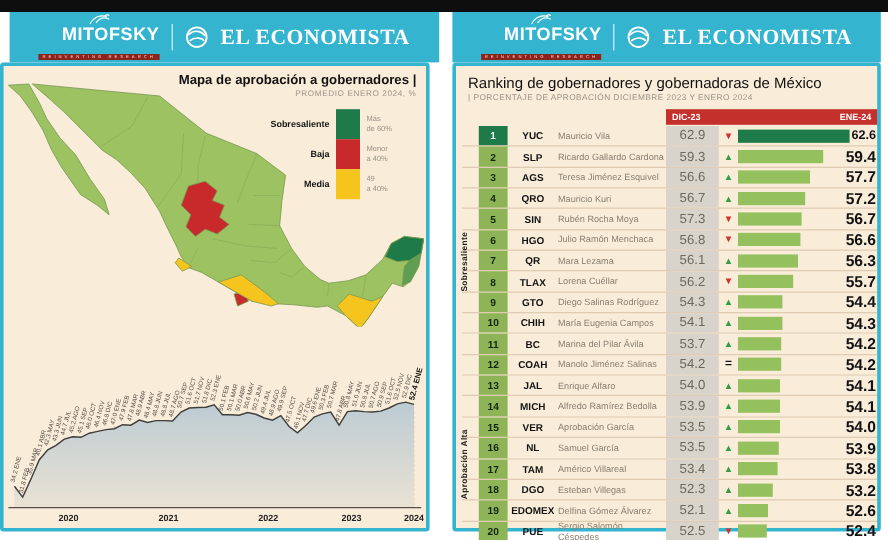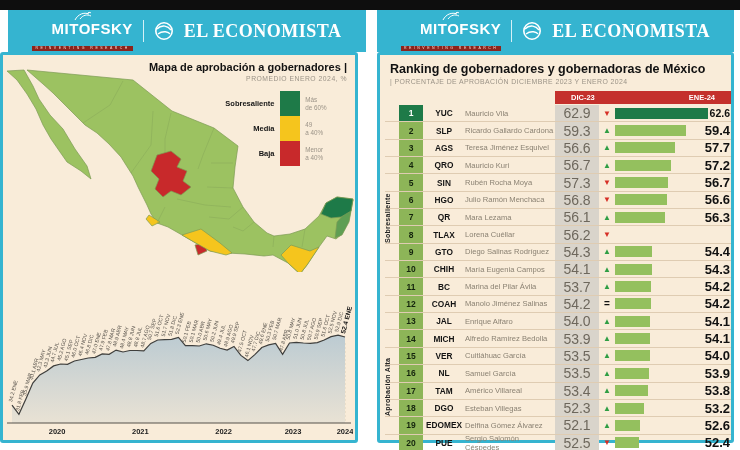--- a/index.html
+++ b/index.html
@@ -30,36 +30,36 @@
   #legend{position:absolute;right:10px;top:36px;width:132px;}
   .lg-row{display:flex;align-items:center;height:25px;}
   .lg-label{width:62px;text-align:right;font-size:7.5px;font-weight:700;color:#151515;padding-right:5px;}
   .lg-swatch{width:21px;height:25px;}
   .lg-range{width:40px;font-size:6.3px;color:#9b9387;padding-left:5px;line-height:1.25;}
   .nat-title{position:absolute;left:10px;top:212px;}
   .nat-title .t{font-size:12px;font-weight:700;color:#121212;line-height:1.15;}
   .nat-title .s{font-size:6.8px;color:#9b9387;margin-top:3px;letter-spacing:.4px;}
   #trend-svg{position:absolute;left:2px;top:246px;}
   
-  .rk-title{position:absolute;left:10px;top:7px;font-size:12.5px;font-weight:700;color:#111;}
+  .rk-title{position:absolute;left:10px;top:7px;font-size:12.5px;font-weight:400;color:#111;}
   .rk-sub{position:absolute;left:10px;top:23px;font-size:6.9px;color:#9b9387;letter-spacing:.4px;}
   #table{position:absolute;left:5px;top:36px;width:346px;}
   .hdr{position:relative;height:14px;}
   .hdr .redbar{position:absolute;left:170px;right:0;top:0;height:13px;background:var(--red);
-               display:flex;align-items:center;justify-content:space-between;padding:0 16px;box-sizing:border-box;}
+               display:flex;align-items:center;justify-content:space-between;padding:0 5px;box-sizing:border-box;}
   .hdr .redbar span{color:#fff;font-size:7.5px;font-weight:700;}
   .trow{display:flex;align-items:stretch;height:16.35px;position:relative;
         border-bottom:1px solid rgba(170,140,100,.33);}
   .c-group{width:14px;}
   .c-rank{width:24px;background:#8db558;color:#14240d;font-size:8.5px;font-weight:700;
           display:flex;align-items:center;justify-content:center;}
   .trow.first .c-rank{background:var(--dgreen);color:#fff;}
   .c-abbr{width:42px;font-size:8.3px;font-weight:700;color:#131313;display:flex;align-items:center;justify-content:center;}
   .c-name{width:90px;font-size:7.6px;color:#8a8172;display:flex;align-items:center;}
-  .c-dic{width:44px;background:#d9d4cb;color:#6d675c;font-size:14px;
+  .c-dic{width:44px;background:#d9d4cb;color:#6d675c;font-size:11px;
          display:flex;align-items:center;justify-content:center;}
   .c-arrow{width:16px;display:flex;align-items:center;justify-content:center;font-size:8px;}
   .c-barzone{flex:1;position:relative;display:flex;align-items:center;}
   .bar{height:11px;background:var(--lgreen);}
   .trow.first .bar{background:var(--dgreen);}
   .c-ene{position:absolute;right:1px;top:0;bottom:0;width:36px;display:flex;align-items:center;
          justify-content:flex-end;font-size:13px;font-weight:700;color:#111;}
   .trow.first .c-ene{font-size:10.5px;}
   .vlabel{position:absolute;left:-1px;writing-mode:vertical-rl;transform:rotate(180deg);
           font-size:7px;font-weight:700;color:#222;letter-spacing:.3px;}
@@ -142,28 +142,28 @@
       </g>
     </svg>
 
     <div id="legend">
         <div class="lg-row">
           <span class="lg-label">Sobresaliente</span>
           <span class="lg-swatch" style="background: rgb(30, 122, 72);"></span>
           <span class="lg-range">Más<br>de 60%</span>
         </div>
         <div class="lg-row">
+          <span class="lg-label">Baja</span>
+          <span class="lg-swatch" style="background: rgb(200, 41, 43);"></span>
+          <span class="lg-range">Menor<br>a 40%</span>
+        </div>
+        <div class="lg-row">
           <span class="lg-label">Media</span>
           <span class="lg-swatch" style="background: rgb(245, 197, 29);"></span>
           <span class="lg-range">49<br>a 40%</span>
-        </div>
-        <div class="lg-row">
-          <span class="lg-label">Baja</span>
-          <span class="lg-swatch" style="background: rgb(200, 41, 43);"></span>
-          <span class="lg-range">Menor<br>a 40%</span>
         </div>
       </div>
 
 
     <svg id="trend-svg" width="348" height="140" viewBox="0 0 348 140">
         <defs>
           <linearGradient id="ag" x1="0" y1="0" x2="0" y2="1">
             <stop offset="0" stop-color="#bccbd2"></stop>
             <stop offset="1" stop-color="#e9e2d4"></stop>
           </linearGradient>
@@ -343,20 +343,24 @@
           </div>
           <div class="trow">
             <div class="c-group"></div>
             <div class="c-rank">8</div>
             <div class="c-abbr">TLAX</div>
             <div class="c-name">Lorena Cuéllar</div>
             <div class="c-dic">56.2</div>
             <div class="c-arrow">
               <span class="arrow-down">▼</span>
             </div>
+            <div class="c-barzone">
+              <div class="bar" style="width: 46.2px;"></div>
+              <div class="c-ene">55.7</div>
+            </div>
           </div>
           <div class="trow">
             <div class="c-group"></div>
             <div class="c-rank">9</div>
             <div class="c-abbr">GTO</div>
             <div class="c-name">Diego Salinas Rodríguez</div>
             <div class="c-dic">54.3</div>
             <div class="c-arrow">
               <span class="arrow-up">▲</span>
             </div>
@@ -432,21 +436,21 @@
             </div>
             <div class="c-barzone">
               <div class="bar" style="width: 35.4px;"></div>
               <div class="c-ene">54.1</div>
             </div>
           </div>
           <div class="trow">
             <div class="c-group"></div>
             <div class="c-rank">15</div>
             <div class="c-abbr">VER</div>
-            <div class="c-name">Cuitláhuac García</div>
+            <div class="c-name">Aprobación García</div>
             <div class="c-dic">53.5</div>
             <div class="c-arrow">
               <span class="arrow-up">▲</span>
             </div>
             <div class="c-barzone">
               <div class="bar" style="width: 34.7px;"></div>
               <div class="c-ene">54.0</div>
             </div>
           </div>
           <div class="trow">

